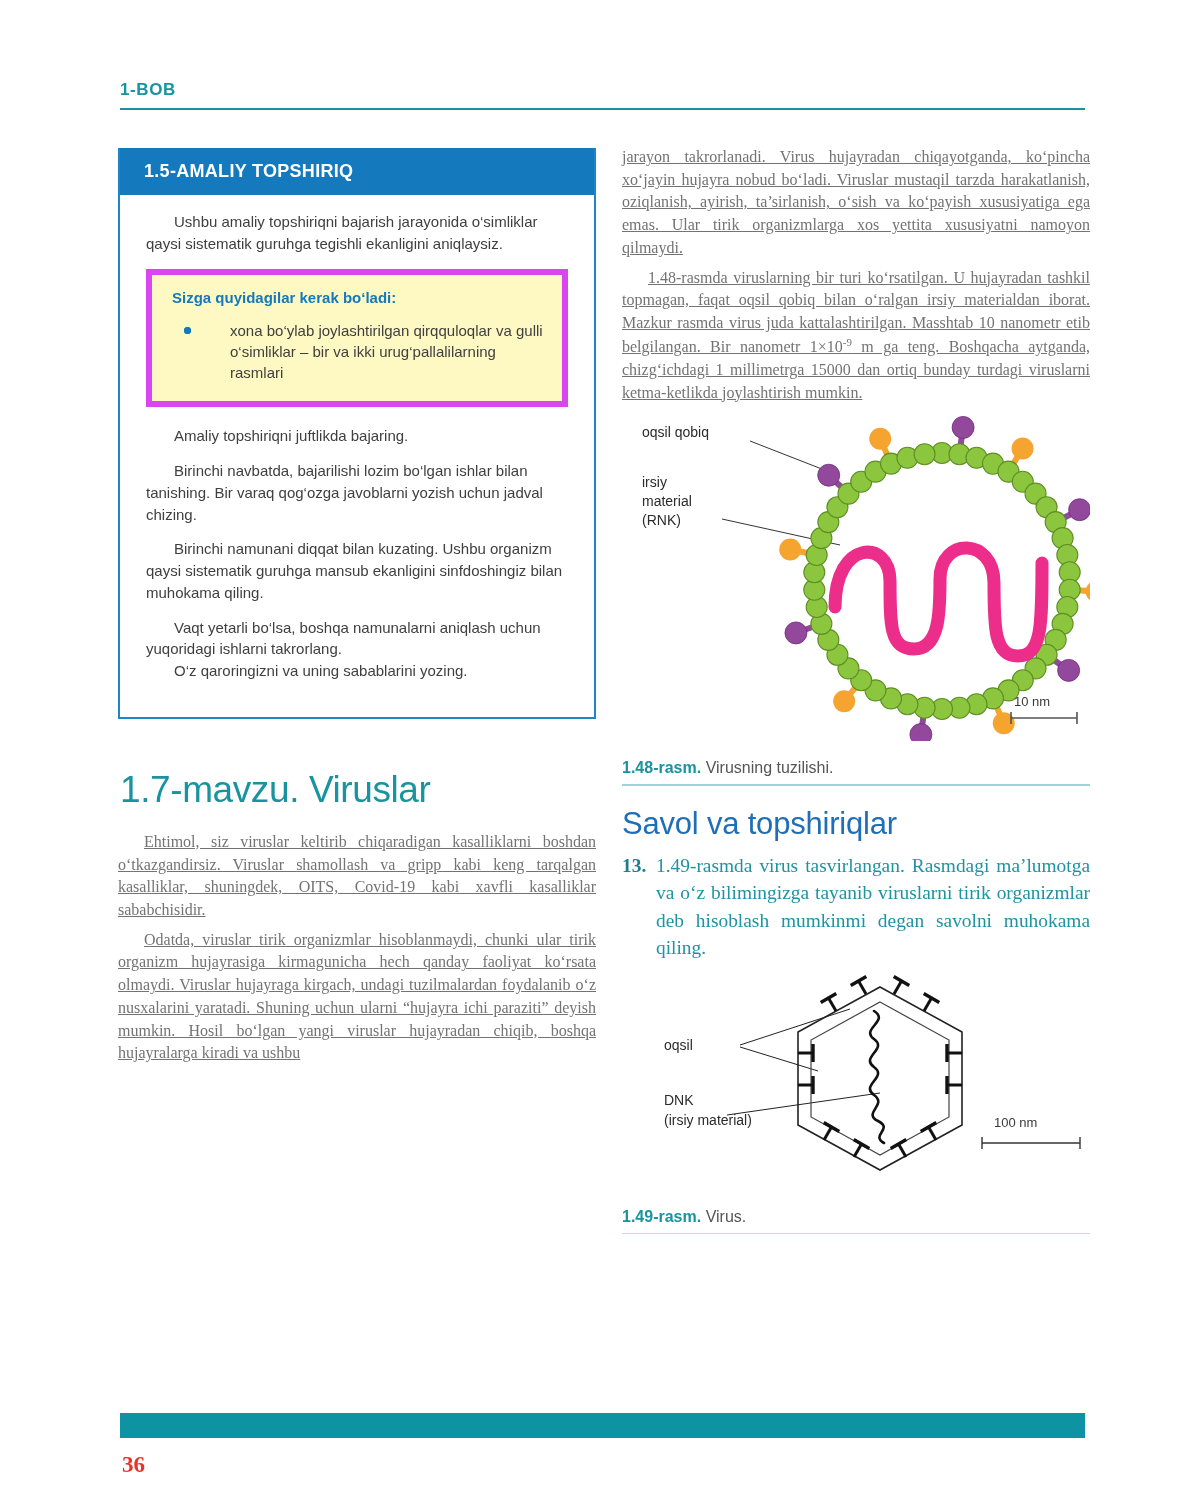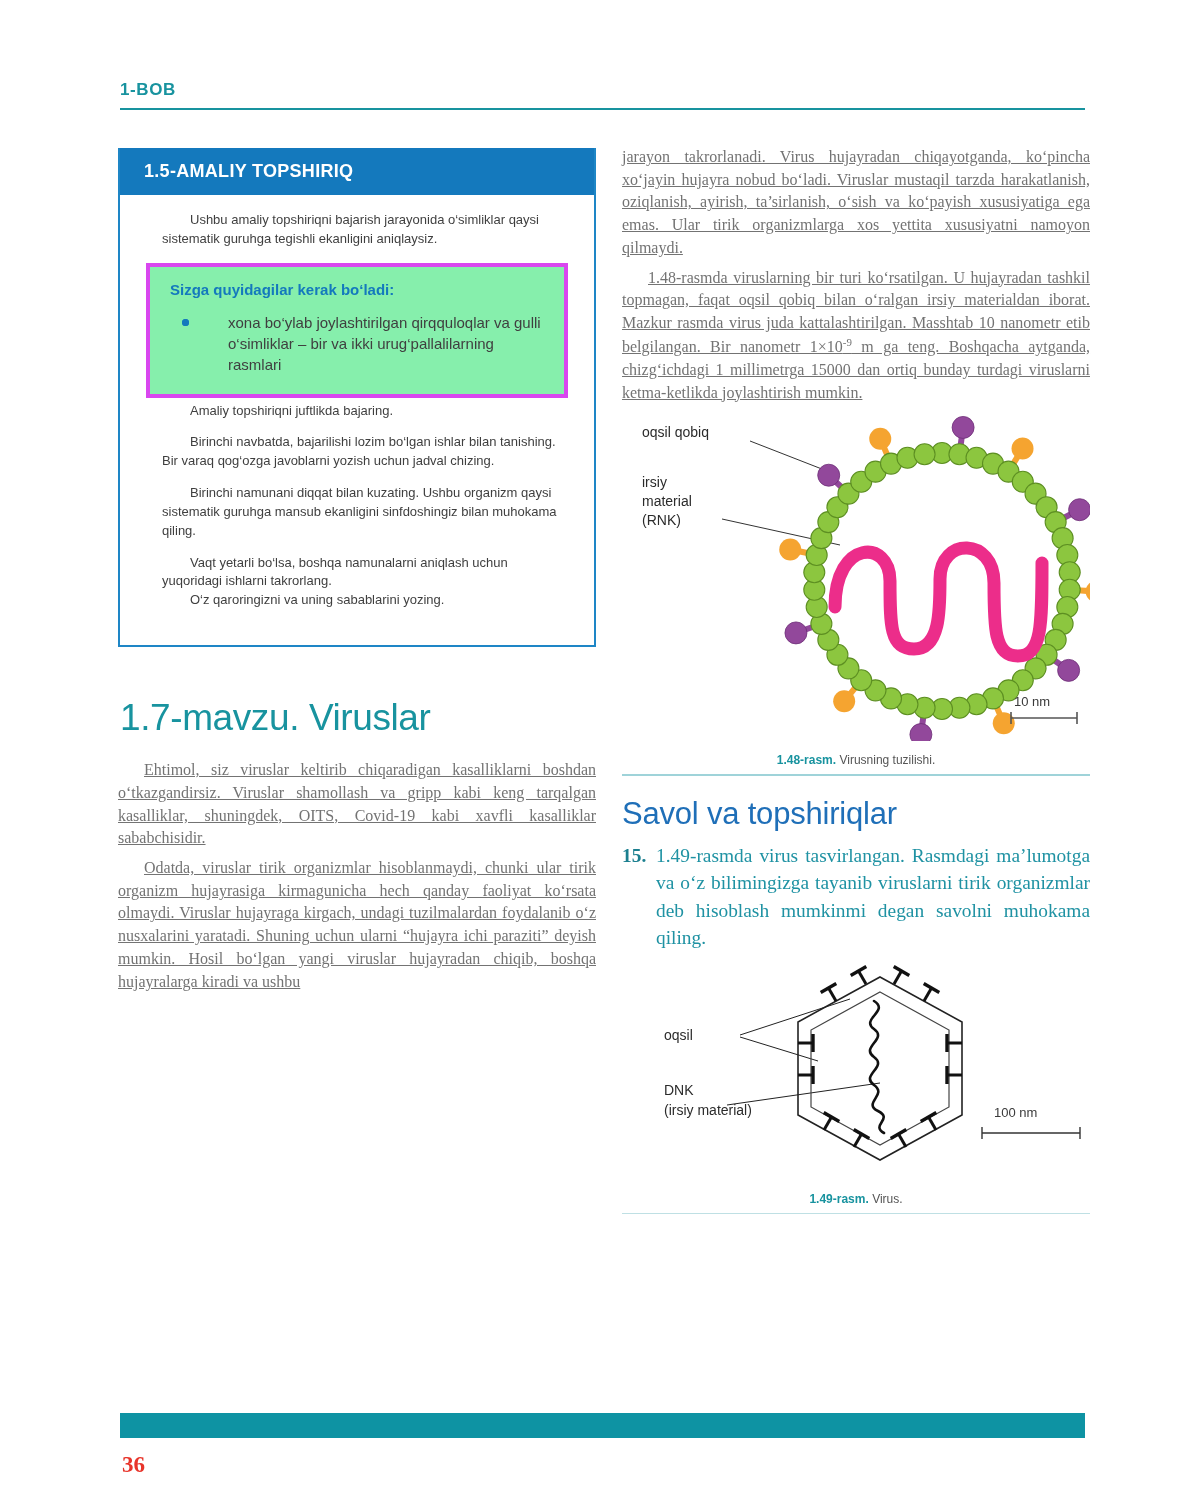--- a/index.html
+++ b/index.html
@@ -76,32 +76,32 @@
   }
   .task-subtitle {
     color: #1479bd;
     font-weight: 700;
     font-size: 15.5px;
     margin: 6px 0 12px 26px;
     line-height: 1.3;
   }
   .task-p {
     color: #3f3f3f;
-    font-size: 13px;
+    font-size: 15px;
     line-height: 1.45;
-    margin: 0 0 13px 16px;
+    margin: 0 0 13px 0;
     text-indent: 28px;
   }
 
   
   .needs-box {
-    border: 4px solid #d946ef;
-    background: #86efac;
+    border: 6px solid #d946ef;
+    background: #fef9c3;
     padding: 14px 18px 16px 18px;
-    margin: 14px 0 4px 0;
+    margin: 14px 0 18px 0;
     box-sizing: border-box;
   }
   .needs-title {
     color: #1479bd;
     font-weight: 700;
     font-size: 15px;
     margin: 0 0 10px 2px;
   }
   .needs-list {
     list-style: none;
@@ -148,24 +148,23 @@
     text-decoration: underline;
   }
   .serif-p.noind { text-indent: 0; }
   .serif-p sup { font-size: 0.68em; vertical-align: super; }
 
   
   .fig-wrap { position: relative; margin-top: 6px; }
 
   .fig-caption {
     font-family: "Liberation Sans", sans-serif;
-    font-size: 12px;
+    font-size: 16px;
     color: #555;
-    margin-top: 12px;
-    text-align: center;
+    margin-top: 18px;
   }
   .fig-caption b { color: #18939f; }
 
   .caption-rule {
     width: 100%;
     height: 2px;
     background: #9fd3d9;
     margin-top: 7px;
   }
   .caption-rule.thin { background: #bfe0e4; height: 1.5px; }
@@ -380,21 +379,21 @@
       <div class="fig-caption">
         <b>1.48-rasm.</b>
         <span>Virusning tuzilishi.</span>
       </div>
       <div class="caption-rule"></div>
     </div>
 
     <h2 class="qa-heading">Savol va topshiriqlar</h2>
 
     <div class="qa-item">
-      <div class="qa-num">15.</div>
+      <div class="qa-num">13.</div>
       <div class="qa-text">1.49-rasmda virus tasvirlangan. Rasmdagi ma’lumotga va o‘z bilimingizga tayanib viruslarni tirik organizmlar deb hisoblash mumkinmi degan savolni muhokama qiling.</div>
     </div>
 
     <div class="fig-wrap" style="margin-top:14px;">
       <svg width="468" height="215" viewBox="0 0 468 215">
 
         <line x1="118" y1="70" x2="228" y2="34" stroke="#222" stroke-width="1"></line>
         <line x1="118" y1="72" x2="196" y2="96" stroke="#222" stroke-width="1"></line>
 
         <line x1="105" y1="140" x2="258" y2="118" stroke="#222" stroke-width="1"></line>

